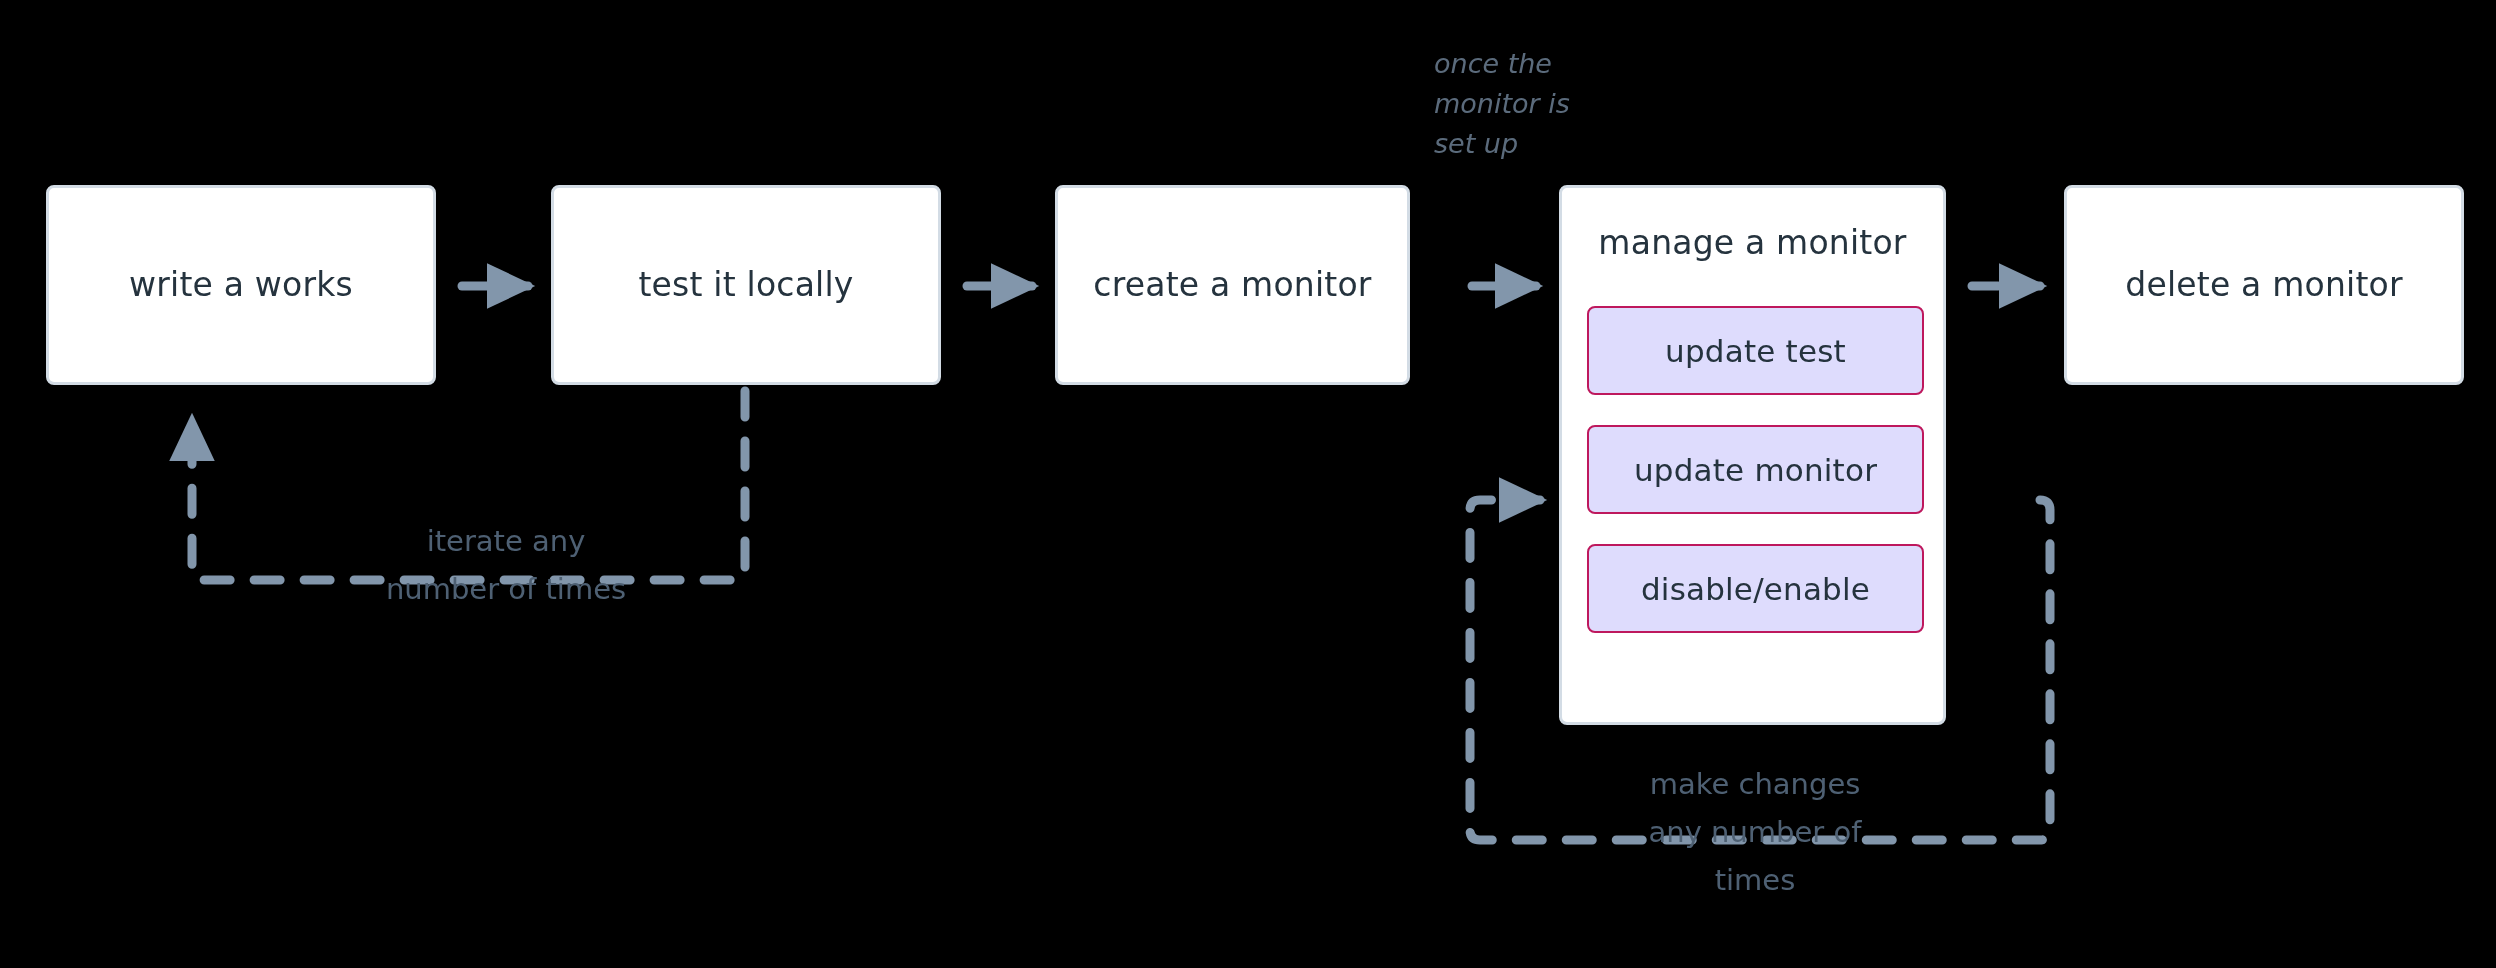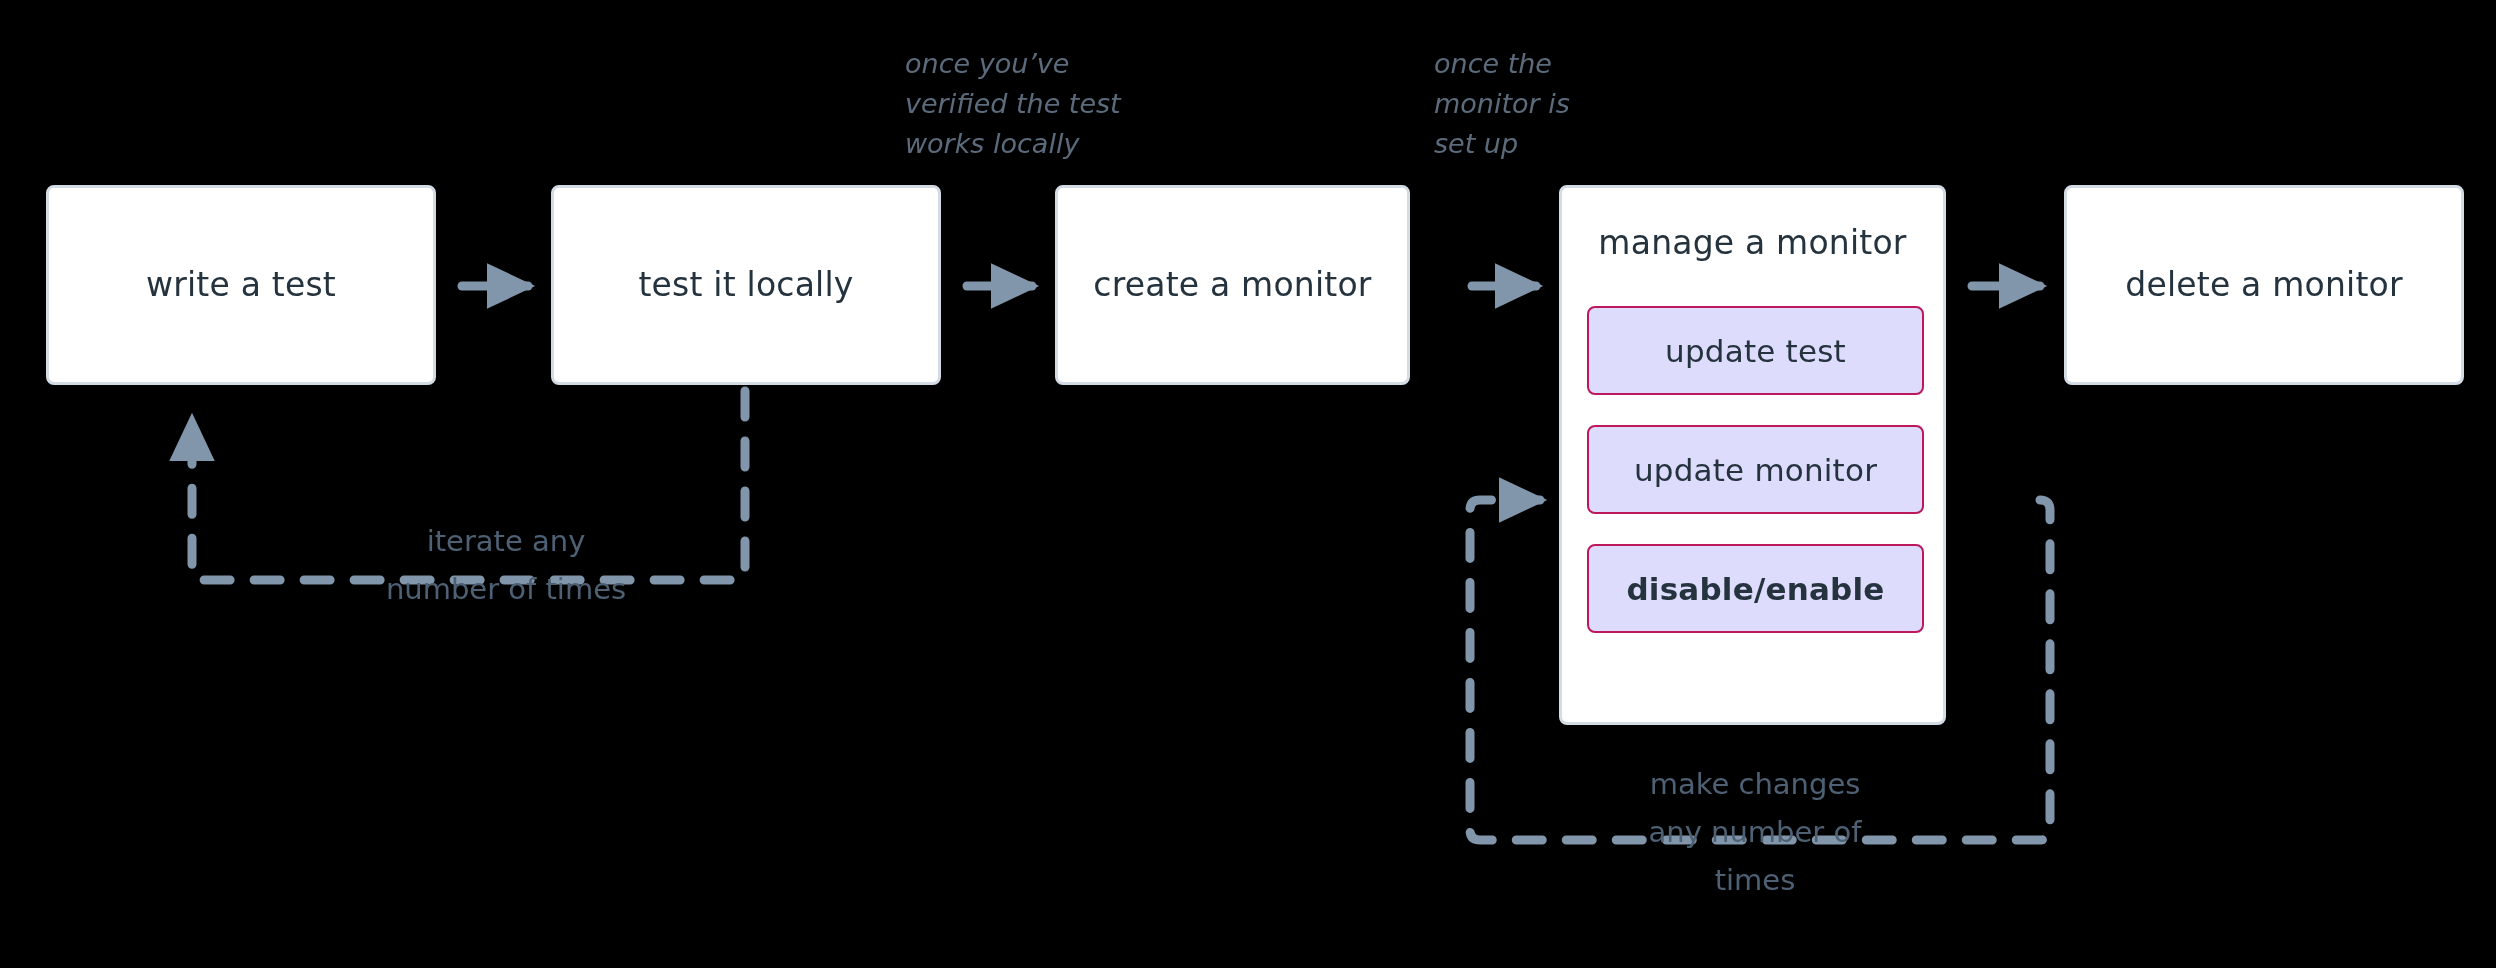--- a/index.html
+++ b/index.html
@@ -81,21 +81,21 @@
     width: 337px;
     height: 89px;
     background: #dedcfd;
     border: 2px solid #be185d;
     border-radius: 8px;
     display: flex;
     align-items: center;
     justify-content: center;
     margin-bottom: 30px;
   }
-  .sub-node:last-child { margin-bottom: 4px; font-weight: bold; }
+  .sub-node:last-child { margin-bottom: 4px; }
   .sub-label {
     color: #25333e;
     font-size: 31px;
     white-space: nowrap;
     letter-spacing: 0.2px;
   }
 
   
   .annotation {
     position: absolute;
@@ -150,21 +150,21 @@
     <g>
       <path d="M 745 391 L 745 570 Q 745 580 735 580 L 202 580 Q 192 580 192 570 L 192 420" fill="none" stroke="#8296ab" stroke-width="9" stroke-linecap="round" stroke-linejoin="round" stroke-dasharray="26 24" marker-end="url(#arrowhead)"></path>
     </g>
 
     <g>
       <path d="M 2040 500 Q 2050 500 2050 510 L 2050 830 Q 2050 840 2040 840 L 1480 840 Q 1470 840 1470 830 L 1470 510 Q 1470 500 1480 500 L 1540 500" fill="none" stroke="#8296ab" stroke-width="9" stroke-linecap="round" stroke-linejoin="round" stroke-dasharray="26 24" marker-end="url(#arrowhead)"></path>
     </g>
   </svg>
 
   <div class="node" id="node-write-a-test">
-    <span class="node-label">write a test</span>
+    <span class="node-label">write a works</span>
   </div>
 
   <div class="node" id="node-test-it-locally">
     <span class="node-label">test it locally</span>
   </div>
 
   <div class="node" id="node-create-a-monitor">
     <span class="node-label">create a monitor</span>
   </div>
 
@@ -182,23 +182,20 @@
       <div class="sub-node">
         <span class="sub-label">disable/enable</span>
       </div>
     </div>
   </div>
 
   <div class="node" id="node-delete-a-monitor">
     <span class="node-label">delete a monitor</span>
   </div>
 
-  <div class="annotation" id="ann-once-verified">once you’ve
-verified the test
-works locally</div>
 
   <div class="annotation" id="ann-once-setup">once the
 monitor is
 set up</div>
 
   <div class="edge-label" id="lbl-iterate">iterate any
 number of times</div>
 
   <div class="edge-label" id="lbl-make-changes">make changes
 any number of

